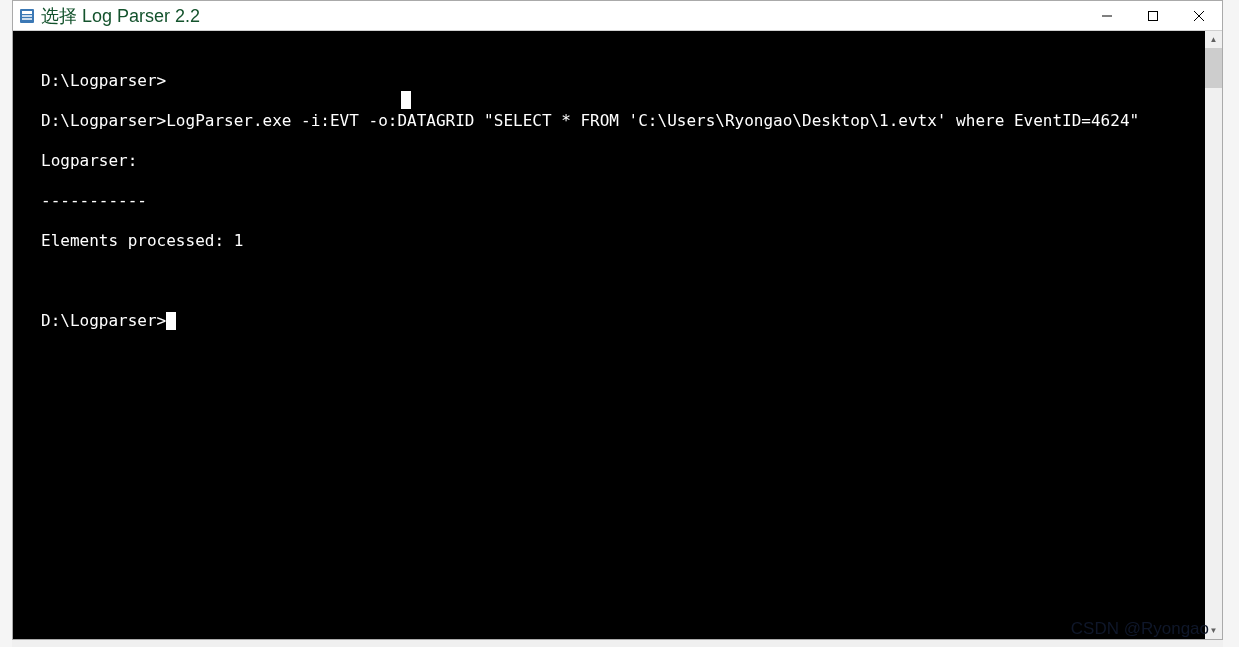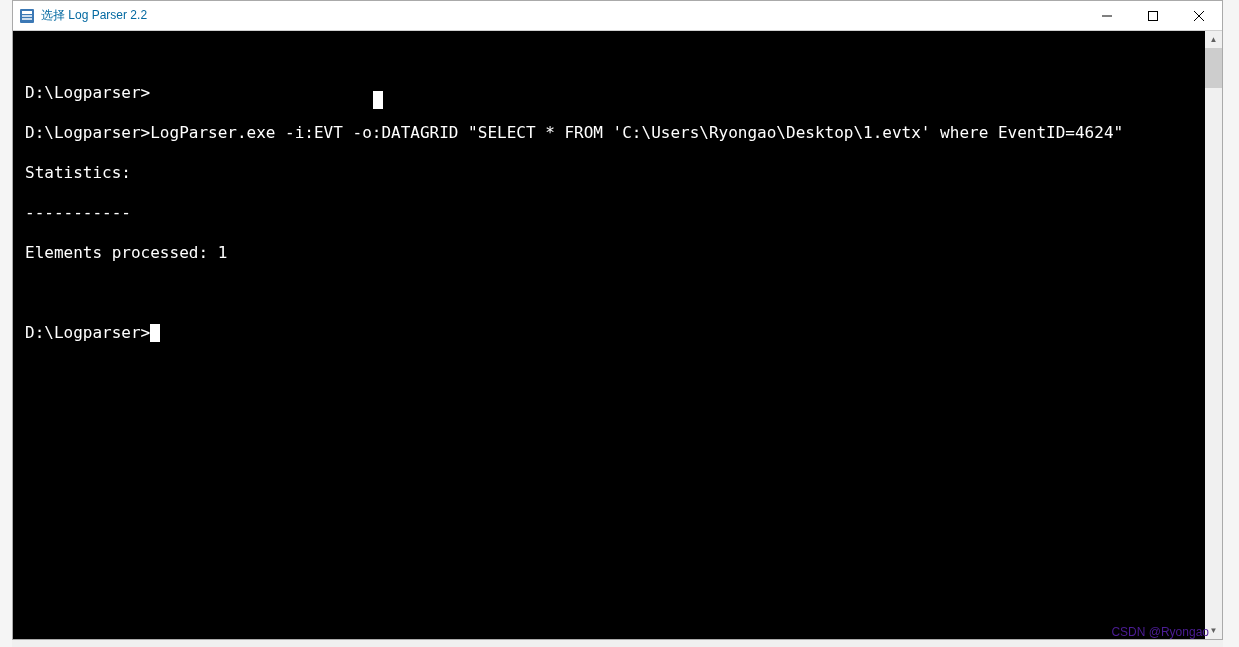--- a/index.html
+++ b/index.html
@@ -35,22 +35,22 @@
       border-bottom: 1px solid #d0d0d0;
       position: relative;
     }
     .title-icon {
       width: 16px;
       height: 16px;
       margin-right: 6px;
       display: inline-block;
     }
     .title-text {
-      font-size: 12px;
-      color: #0369a1;
+      font-size: 18px;
+      color: #14532d;
     }
     .window-controls {
       position: absolute;
       right: 0;
       top: 0;
       height: 30px;
       display: flex;
     }
     .win-btn {
       width: 46px;
@@ -72,24 +72,25 @@
       background: #000000;
       overflow: hidden;
     }
     .terminal {
       flex: 1;
       background: #000000;
       color: #ffffff;
       font-family: "Consolas", "NSimSun", "SimSun", monospace;
       font-size: 16px;
       line-height: 20px;
-      padding: 12px;
+      padding: 0;
       white-space: pre;
       overflow: hidden;
       position: relative;
+      margin-left: 28px;
     }
     .terminal-line {
       white-space: pre;
     }
     .scrollbar-vertical {
       width: 17px;
       background: #f0f0f0;
       display: flex;
       flex-direction: column;
     }
@@ -130,22 +131,22 @@
       width: 10px;
       height: 18px;
       background: #ffffff;
       left: 360px;
       top: 60px;
     }
     .watermark {
       position: absolute;
       right: 30px;
       bottom: 8px;
-      font-size: 12px;
-      color: #4c1d95;
+      font-size: 17px;
+      color: #0f172a;
       font-family: Arial, sans-serif;
     }
     .bg-sidebar {
       position: absolute;
       left: 0;
       top: 0;
       width: 12px;
       height: 647px;
       background: #f5f5f5;
       font-size: 11px;
@@ -198,21 +199,21 @@
             <line x1="10" y1="0" x2="0" y2="10" stroke="#000" stroke-width="1"></line>
           </svg>
       </button>
     </div>
   </div>
   <div class="terminal-container">
     <div class="terminal">
 <div class="terminal-line"></div>
 <div class="terminal-line">D:\Logparser&gt;</div>
 <div class="terminal-line">D:\Logparser&gt;LogParser.exe -i:EVT -o:DATAGRID "SELECT * FROM 'C:\Users\Ryongao\Desktop\1.evtx' where EventID=4624"</div>
-<div class="terminal-line"><span>Statistics:</span><span class="selection-cursor"></span></div>
+<div class="terminal-line"><span>Logparser:</span><span class="selection-cursor"></span></div>
 <div class="terminal-line">-----------</div>
 <div class="terminal-line">Elements processed: 1</div>
 <div class="terminal-line"></div>
 <div class="terminal-line"></div>
 <div class="terminal-line"><span>D:\Logparser&gt;</span><span class="cursor-block"></span></div>
     </div>
     <div class="scrollbar-vertical">
       <div class="scroll-arrow">▲</div>
       <div class="scroll-track">
         <div class="scroll-thumb"></div>

